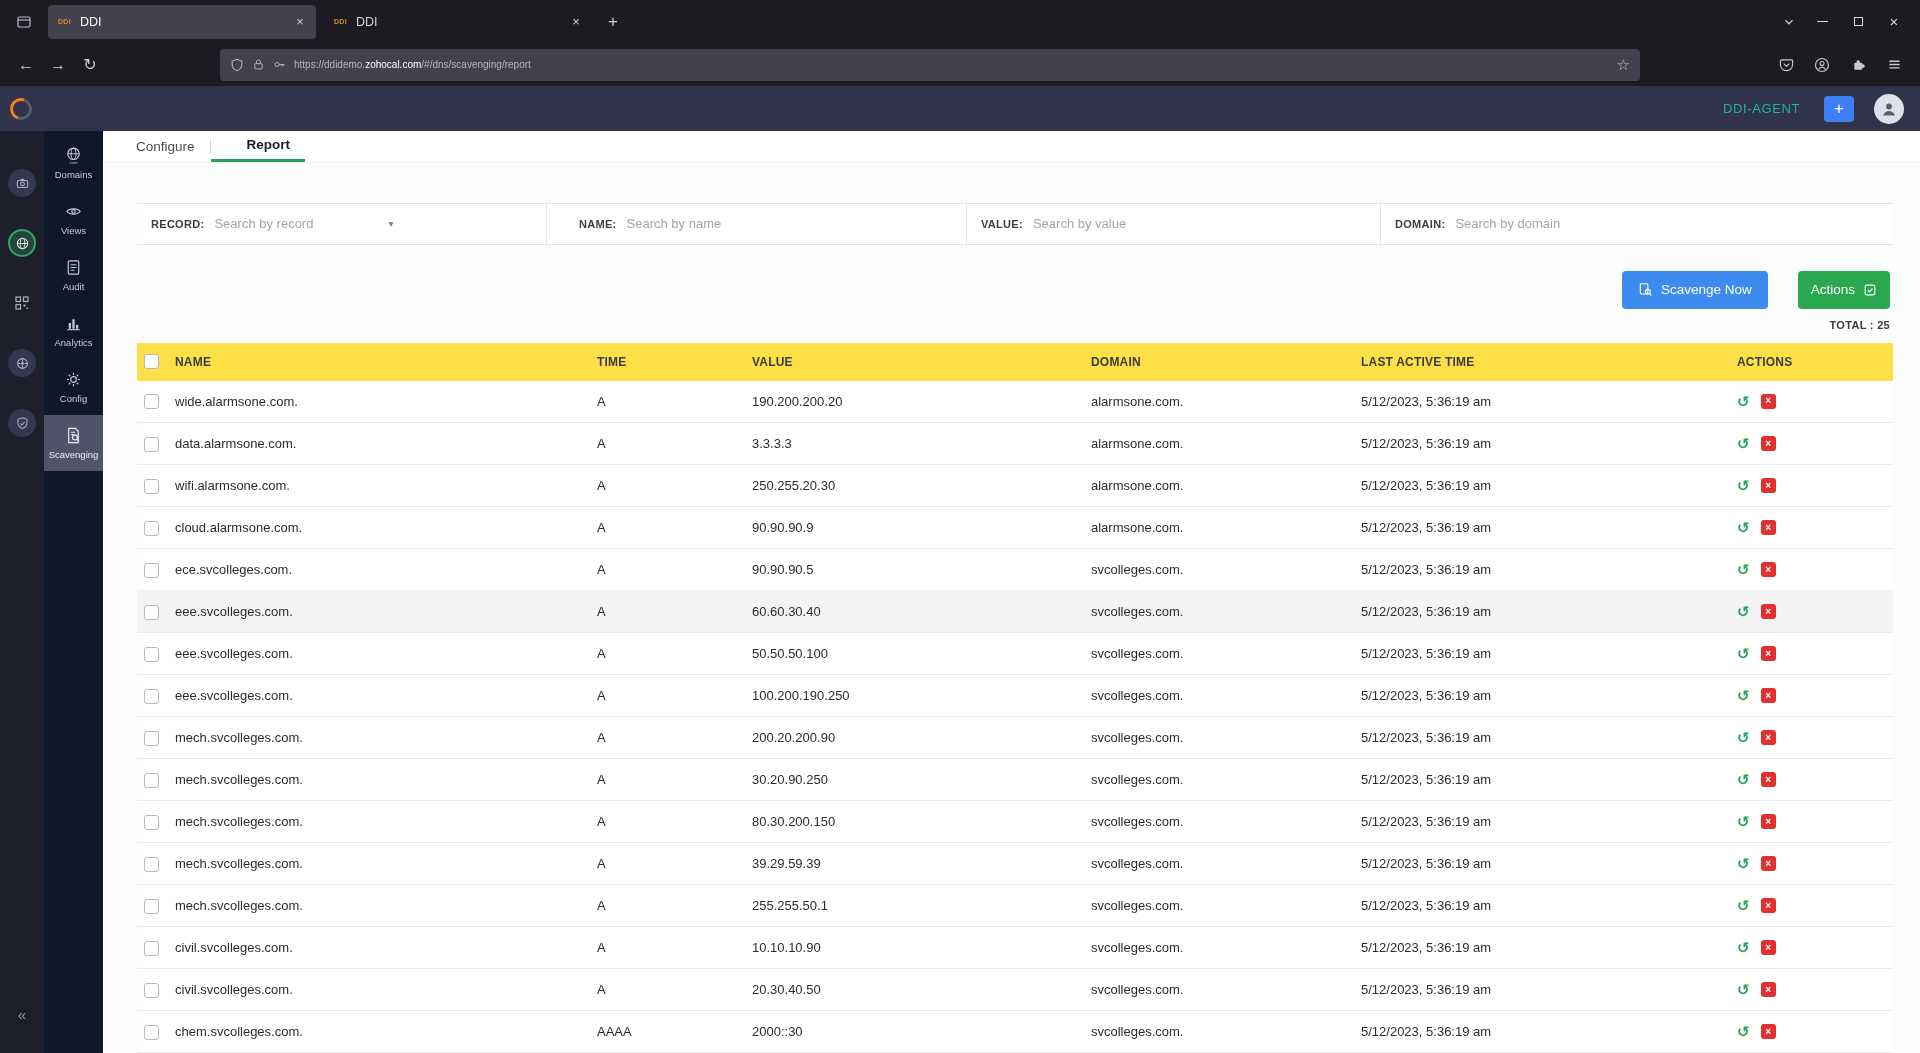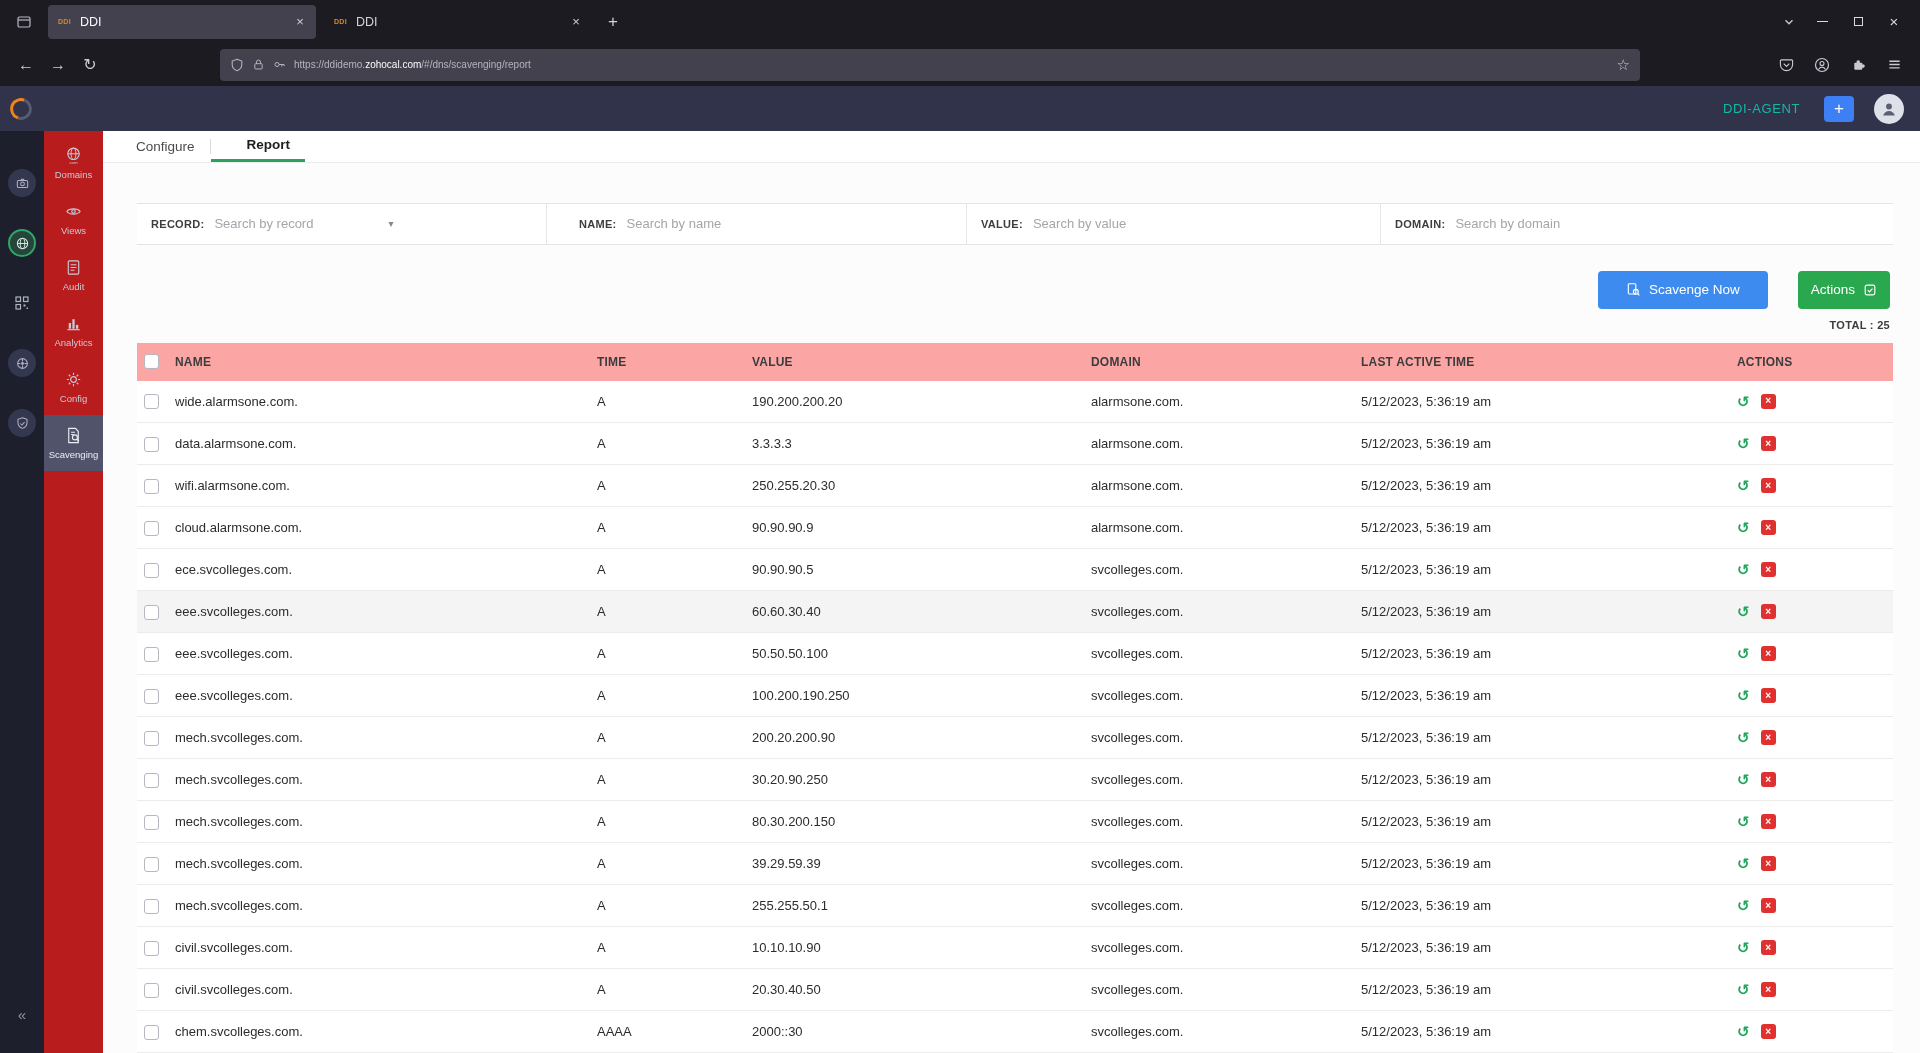--- a/index.html
+++ b/index.html
@@ -51,21 +51,21 @@
 
   .rail { width:44px; background:#1d1f2c; display:flex; flex-direction:column; align-items:center;
           padding-top:38px; gap:32px; }
   .rail-ic { width:28px; height:28px; border-radius:50%; background:#343750; display:flex; align-items:center;
              justify-content:center; color:#aeb2c4; flex:0 0 auto; }
   .rail-ic.bare { background:transparent; }
   .rail-ic.active { background:#26443b; border:2px solid #2fa566; color:#d9efe3; }
   .rail-spacer { flex:1; }
   .collapse { color:#9094a8; font-size:15px; margin-bottom:30px; }
 
-  .sidenav { width:59px; background:#b91c1c; display:flex; flex-direction:column; padding-top:4px; }
+  .sidenav { width:59px; background:#0f172a; display:flex; flex-direction:column; padding-top:4px; }
   .snav-item { height:56px; display:flex; flex-direction:column; align-items:center; justify-content:center;
                gap:4px; color:#c7cad8; font-size:9.5px; }
   .snav-item.active { background:#50536a; color:#eceef5; }
 
   .main { flex:1; background:#fcfcfc; display:flex; flex-direction:column; overflow:hidden; }
   .pagetabs { height:47px; background:#fff; display:flex; align-items:stretch; padding-left:18px;
               border-bottom:1px solid #ececec; }
   .ptab { font-size:13.5px; color:#4c4c4c; padding:0 15px; display:flex; align-items:center; }
   .ptab.active { color:#1e1e1e; font-weight:700; border-bottom:3px solid #2aa15f;padding-left:36px; }
   .ptab-divider { width:1px; height:15px; background:#d9d9d9; align-self:center; }
@@ -80,31 +80,31 @@
   .fsec.record { flex:0 0 410px; }
   .fsec.value { flex:0 0 414px; }
   .fsec.domain { flex:1; }
   .flabel { font-size:11px; font-weight:700; color:#3d3d3d; letter-spacing:.3px; white-space:nowrap; }
   .finput { border:none; outline:none; font-size:13px; color:#333; flex:1; background:transparent; min-width:0; }
   .finput::placeholder { color:#a5a5ab; }
   .fsec.record .finput { flex:0 0 150px; }
   .fchev { color:#85858c; font-size:10px; margin-left:14px; }
 
   .btnrow { display:flex; justify-content:flex-end; align-items:center; gap:30px; margin:26px 30px 0 0; }
-  .btn { height:38px; border-radius:4px; display:flex; align-items:center; gap:8px; padding:0 28px;
+  .btn { height:38px; border-radius:4px; display:flex; align-items:center; gap:8px; padding:0 16px;
          font-size:13.5px; color:#fff; border:none; cursor:pointer; font-family:inherit; }
   .btn.blue { background:#3e8bf0; }
   .btn.green { background:#2aa84f; padding:0 13px; }
 
   .totalrow { display:flex; justify-content:flex-end; margin:10px 30px 0 0; font-size:11px; font-weight:700;
               color:#3c3c3c; letter-spacing:.3px; }
 
   .tablewrap { margin:12px 27px 0 34px; }
   table { width:100%; border-collapse:collapse; table-layout:fixed; background:#fff; }
-  thead th { background:#fca5a5; height:38px; text-align:left; font-size:12px; color:#3c3c3c; font-weight:700;
+  thead th { background:#fde047; height:38px; text-align:left; font-size:12px; color:#3c3c3c; font-weight:700;
              letter-spacing:.2px; padding:0; }
   tbody td { height:42px; border-bottom:1px solid #ececec; font-size:13px; color:#2c2c2c; padding:0; }
   tbody tr { background:#fff; }
   tbody tr.hl { background:#f4f4f5; }
   .cb { width:15px; height:15px; border:1.5px solid #b7b7c0; border-radius:3px; display:inline-block;
         background:#fff; margin-left:7px; vertical-align:middle; }
   .act { display:flex; gap:11px; align-items:center; }
   .restore { color:#23a45c; font-size:15px; font-weight:700; line-height:1; }
   .del { width:15px; height:15px; background:#e03131; border-radius:3px; color:#fff; font-size:10px;
          font-weight:700; display:flex; align-items:center; justify-content:center; line-height:1; }

